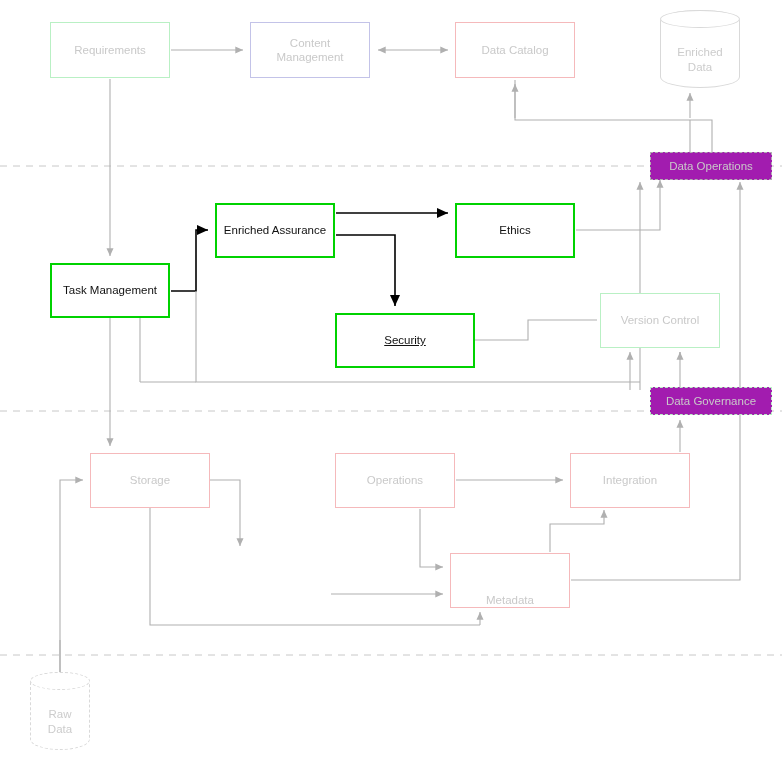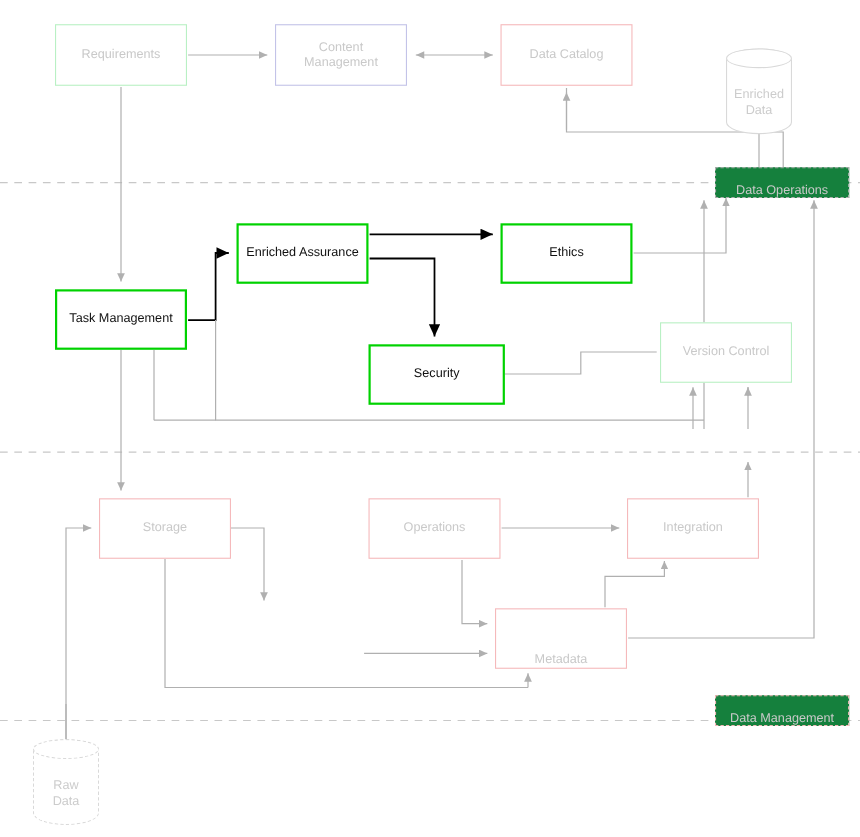--- a/index.html
+++ b/index.html
@@ -35,24 +35,24 @@
     line-height: 1.25;
     background: #ffffff;
     white-space: pre-line;
   }
   .node.faded { color: #c9c9c9; }
   .node.solidtext { color: #111111; }
   .band-label {
     position: absolute;
     box-sizing: border-box;
     display: flex;
-    align-items: flex-end;
+    align-items: center;
     justify-content: center;
     font-size: 11.5px;
-    background: #15803d;
+    background: #a21caf;
   }
   .cylinder {
     position: absolute;
     box-sizing: border-box;
     display: flex;
     align-items: flex-end;
     justify-content: center;
     font-size: 11.5px;
     line-height: 1.25;
     white-space: pre-line;
@@ -176,21 +176,21 @@
   </div>
 
   <div class="node solidtext" style="left:50px; top:263px; width:120px; height:55px; border:2.2px solid #00d200;">
     <span>Task Management</span>
   </div>
 
   <div class="node faded" style="left:600px; top:293px; width:120px; height:55px; border:1.6px solid #b9f0c4;">
     <span>Version Control</span>
   </div>
 
-  <div class="node solidtext" style="left:335px; top:313px; width:124px; height:55px; border:2.2px solid #00d200;">
+  <div class="node solidtext" style="left:335px; top:313px; width:140px; height:55px; border:2.2px solid #00d200;text-decoration:underline;">
     <span>Security</span>
   </div>
 
   <div class="node faded" style="left:90px; top:453px; width:120px; height:55px; border:1.6px solid #f5b9bb;">
     <span>Storage</span>
   </div>
 
   <div class="node faded" style="left:335px; top:453px; width:120px; height:55px; border:1.6px solid #f5b9bb;">
     <span>Operations</span>
   </div>
@@ -201,26 +201,26 @@
 
 
   <div class="node faded" style="left:450px; top:553px; width:120px; height:55px; border:1.6px solid #f5b9bb;align-items:flex-end;">
     <span>Metadata</span>
   </div>
 
   <div class="band-label" style="left:650px; top:152px; width:122px; height:28px; border:1.4px dashed #b0b0b0; color:#c9c9c9;">
     <span>Data Operations</span>
   </div>
 
-
-  <div class="band-label" style="left:650px; top:632px; width:122px; height:28px; border:1.4px dashed #f5b9bb; color:#c9c9c9;">
-    <span>Data Management</span>
-  </div>
-
-  <div class="cylinder" style="left:660px; top:10px; width:60px; height:78px;margin-top:34px;">
+  <div class="band-label" style="left:650px; top:387px; width:122px; height:28px; border:1.4px dashed #b9f0c4; color:#c9c9c9;">
+    <span>Data Governance</span>
+  </div>
+
+
+  <div class="cylinder" style="left:660px; top:10px; width:80px; height:78px;">
     <span class="cyl-body"></span>
     <span class="cyl-top"></span>
     <span class="cyl-text">Enriched
 Data</span>
   </div>
 
   <div class="cylinder" style="left:30px; top:672px; width:60px; height:78px;">
     <span class="cyl-body" style="border-style:dashed;"></span>
     <span class="cyl-top" style="border-style:dashed;"></span>
     <span class="cyl-text">Raw

